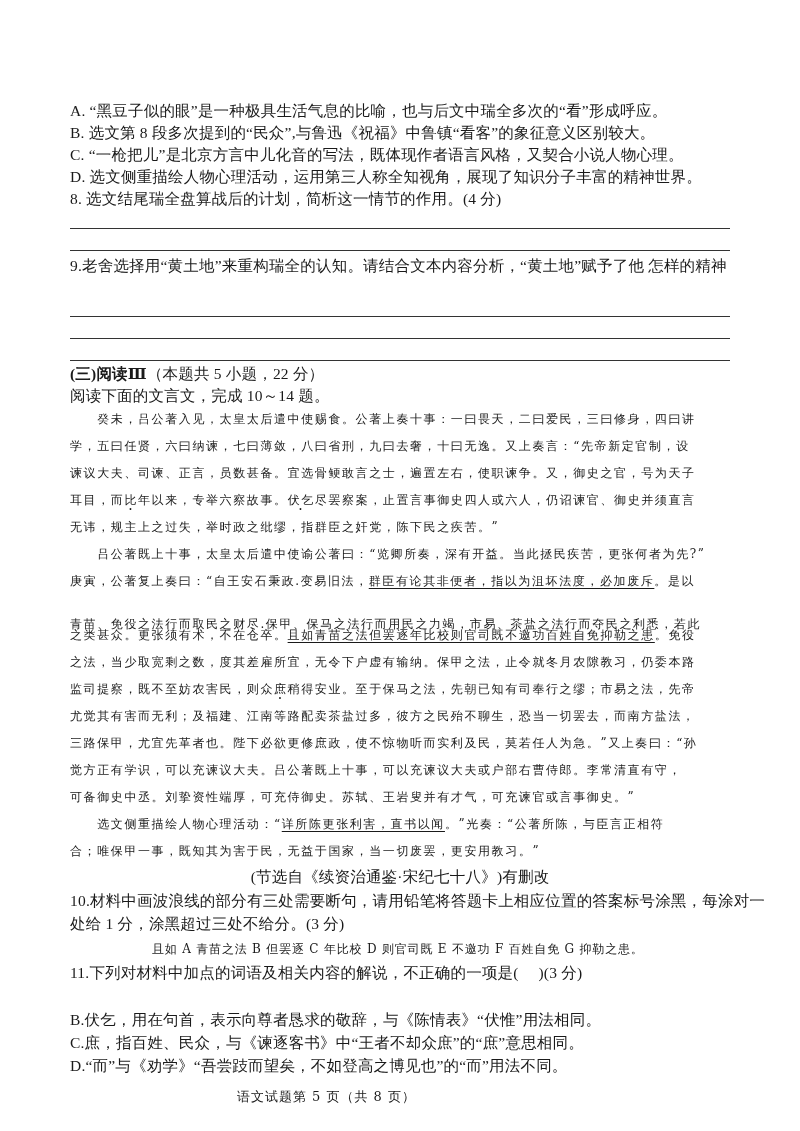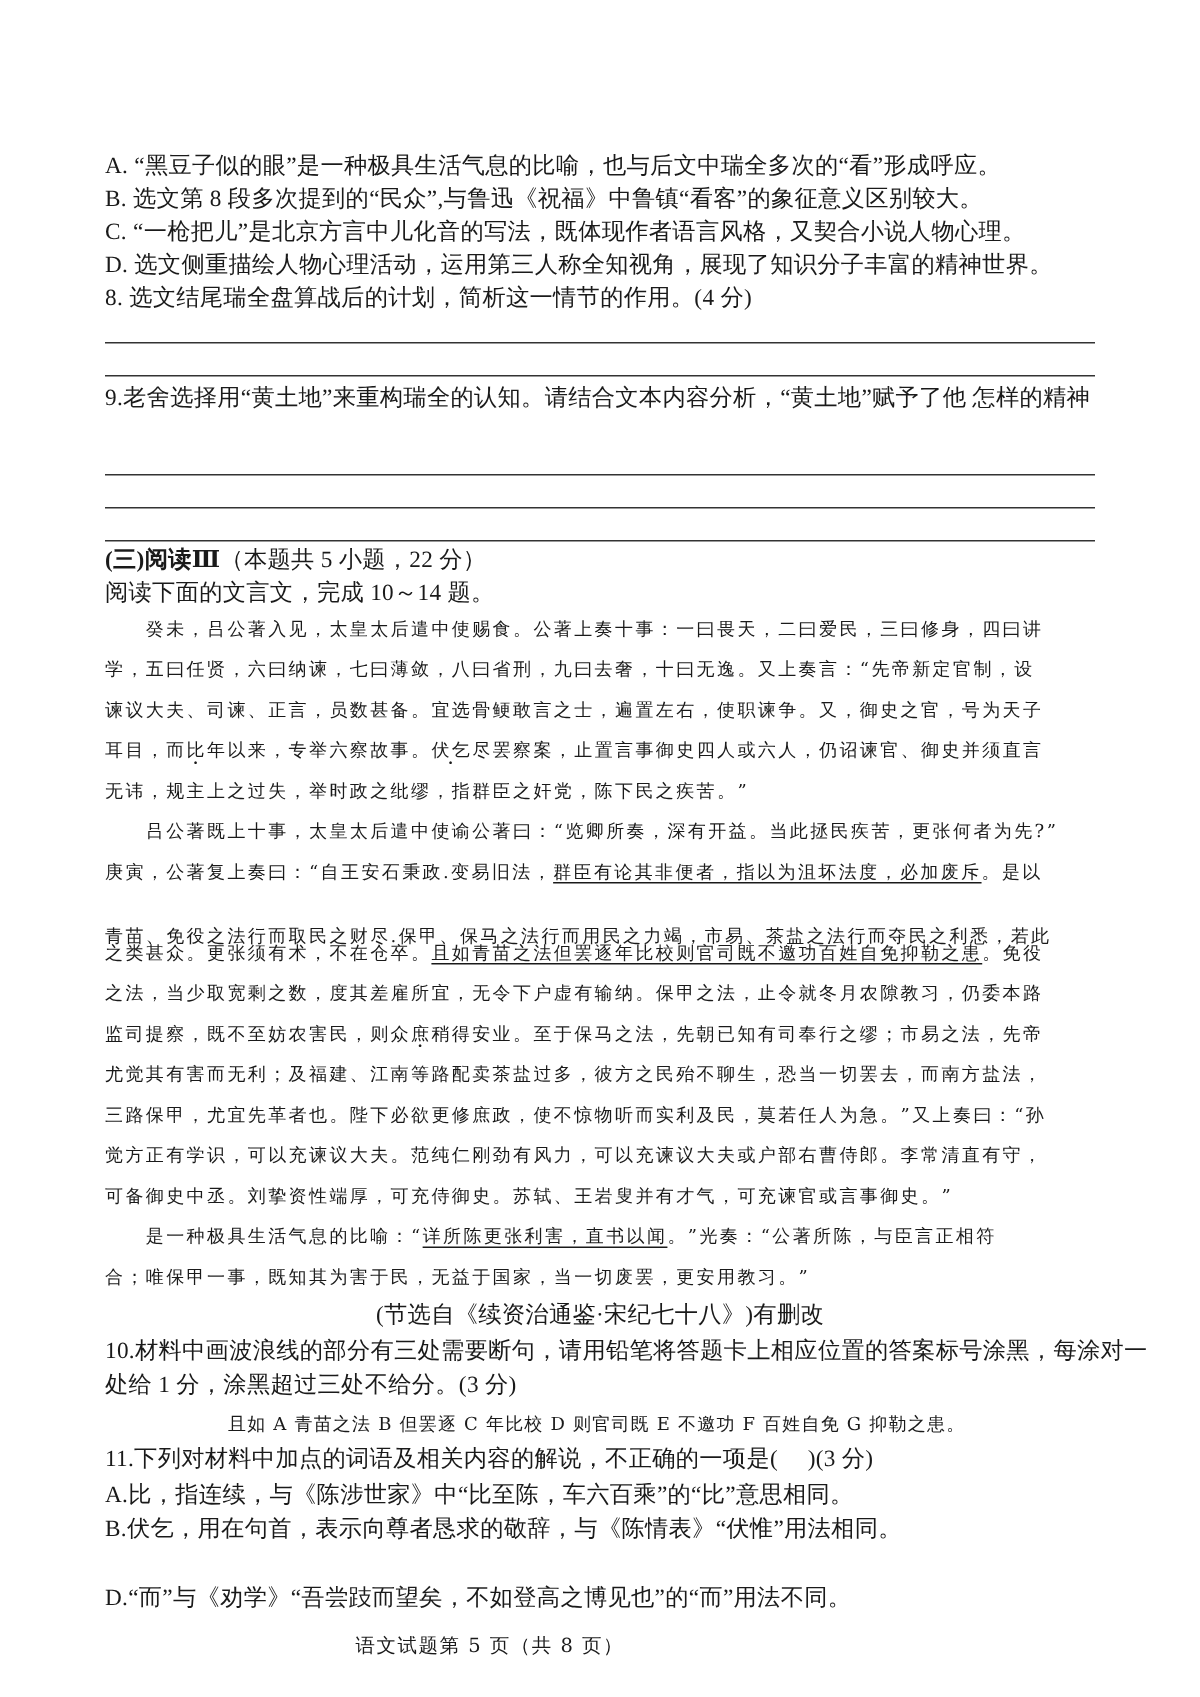--- a/index.html
+++ b/index.html
@@ -55,33 +55,33 @@
   <div class="line cl" style="top:613px">青苗、免役之法行而取民之财尽.保甲、保马之法行而用民之力竭，市易、茶盐之法行而夺民之利悉，若此</div>
   <div class="line cl" style="top:624px">
     <span>之类甚众。更张须有术，不在仓卒。</span><span class="u">且如青苗之法但罢逐年比校则官司既不邀功百姓自免抑勒之患</span><span>。免役</span>
   </div>
   <div class="line cl" style="top:651px">之法，当少取宽剩之数，度其差雇所宜，无令下户虚有输纳。保甲之法，止令就冬月农隙教习，仍委本路</div>
   <div class="line cl" style="top:678px">
     <span>监司提察，既不至妨农害民，则众</span><span class="dot">庶</span><span>稍得安业。至于保马之法，先朝已知有司奉行之缪；市易之法，先帝</span>
   </div>
   <div class="line cl" style="top:705px">尤觉其有害而无利；及福建、江南等路配卖茶盐过多，彼方之民殆不聊生，恐当一切罢去，而南方盐法，</div>
   <div class="line cl" style="top:732px">三路保甲，尤宜先革者也。陛下必欲更修庶政，使不惊物听而实利及民，莫若任人为急。”又上奏曰：“孙</div>
-  <div class="line cl" style="top:759px">觉方正有学识，可以充谏议大夫。范纯仁刚劲有风力，可以充谏议大夫或户部右曹侍郎。李常清直有守，</div>
+  <div class="line cl" style="top:759px">觉方正有学识，可以充谏议大夫。吕公著既上十事，可以充谏议大夫或户部右曹侍郎。李常清直有守，</div>
   <div class="line cl" style="top:786px">可备御史中丞。刘挚资性端厚，可充侍御史。苏轼、王岩叟并有才气，可充谏官或言事御史。”</div>
 
   <div class="line cl" style="top:813px">
-    <span>　　是一种极具生活气息的比喻：“</span><span class="u">详所陈更张利害，直书以闻</span><span>。”光奏：“公著所陈，与臣言正相符</span>
+    <span>　　选文侧重描绘人物心理活动：“</span><span class="u">详所陈更张利害，直书以闻</span><span>。”光奏：“公著所陈，与臣言正相符</span>
   </div>
   <div class="line cl" style="top:840px">合；唯保甲一事，既知其为害于民，无益于国家，当一切废罢，更安用教习。”</div>
 
   <div class="line right" style="top:866px">(节选自《续资治通鉴·宋纪七十八》)有删改</div>
 
   <div class="line" style="top:890px">10.材料中画波浪线的部分有三处需要断句，请用铅笔将答题卡上相应位置的答案标号涂黑，每涂对一</div>
   <div class="line" style="top:913px">处给 1 分，涂黑超过三处不给分。(3 分)</div>
   <div class="line cl" style="top:938px; left:152px; letter-spacing:0.8px">且如 A 青苗之法 B 但罢逐 C 年比校 D 则官司既 E 不邀功 F 百姓自免 G 抑勒之患。</div>
 
   <div class="line" style="top:962px">11.下列对材料中加点的词语及相关内容的解说，不正确的一项是(　 )(3 分)</div>
-  <div class="line" style="top:986px">A.比，指连续，与《陈涉世家》中“比至陈，车六百乘”的“比”意思相同。</div>
   <div class="line" style="top:1009px">B.伏乞，用在句首，表示向尊者恳求的敬辞，与《陈情表》“伏惟”用法相同。</div>
+  <div class="line" style="top:1032px">C.庶，指百姓、民众，与《谏逐客书》中“王者不却众庶”的“庶”意思相同。</div>
   <div class="line" style="top:1055px">D.“而”与《劝学》“吾尝跂而望矣，不如登高之博见也”的“而”用法不同。</div>
 
   <div class="footer" style="top:1088px">语文试题第 5 页（共 8 页）</div>
 </div>
 
 </body></html>

